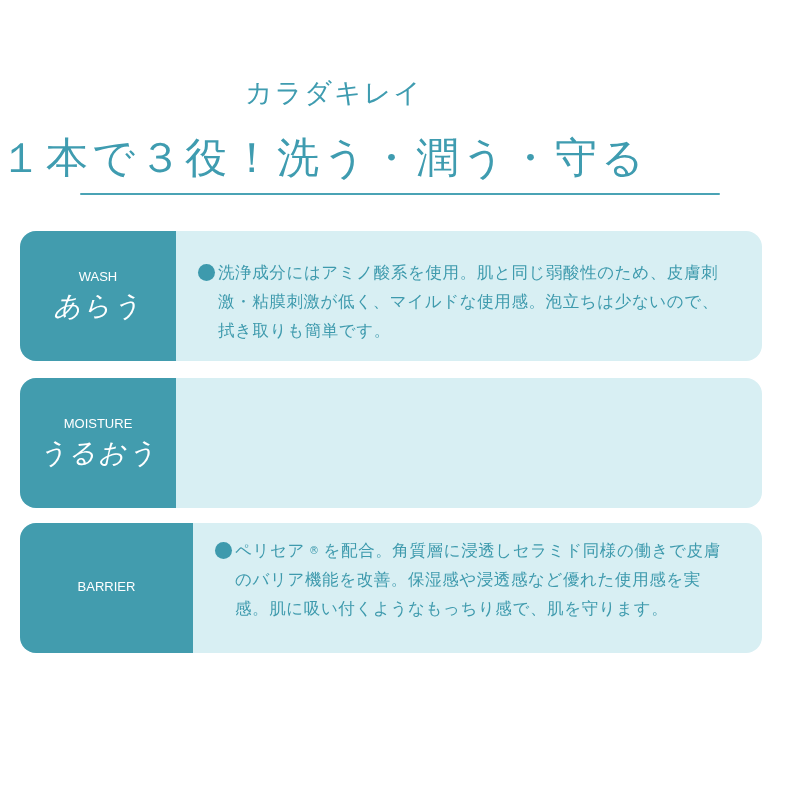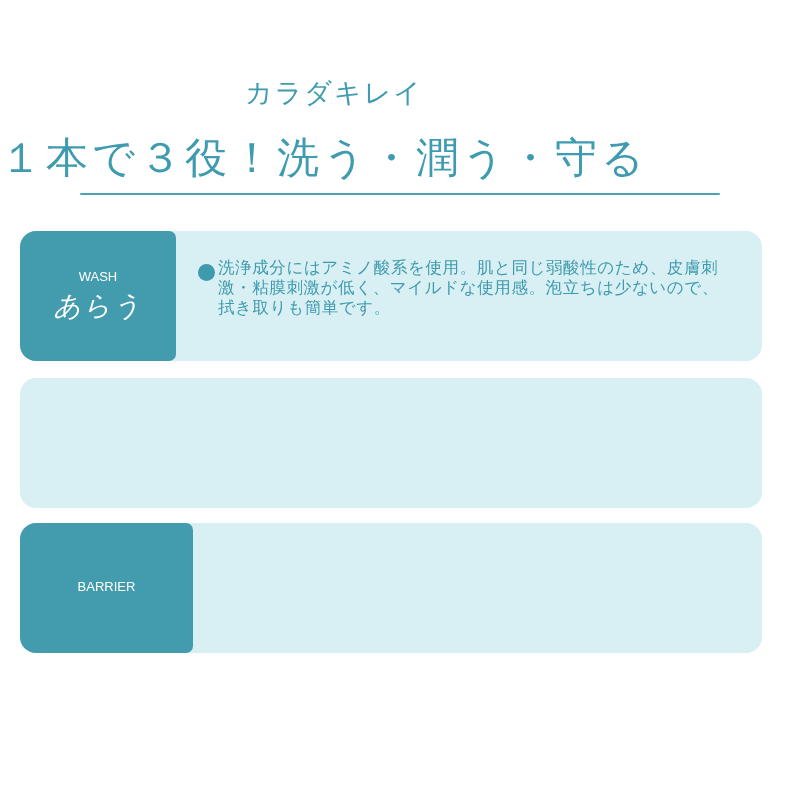--- a/index.html
+++ b/index.html
@@ -57,39 +57,38 @@
     }
     .card-label {
       width: 156px;
       background: #429cae;
       color: #ffffff;
       display: flex;
       flex-direction: column;
       align-items: center;
       justify-content: center;
       flex-shrink: 0;
-      border-radius: 7px;
     }
     .card-label .en {
       font-size: 13px;
       letter-spacing: 0px;
       margin-bottom: 4px;
       font-family: "Liberation Sans", sans-serif;
     }
     .card-label .jp {
       font-size: 27px;
       letter-spacing: 2px;
       font-style: italic;
     }
     .card-body {
       flex: 1;
       padding: 27px 28px 0 22px;
       color: #3e9aad;
       font-size: 16.5px;
-      line-height: 20px;
+      line-height: 29px;
       letter-spacing: 0.6px;
       position: relative;
     }
     .card-body .para {
       padding-left: 20px;
       position: relative;
     }
     .bullet {
       position: absolute;
       left: 0;
@@ -119,19 +118,29 @@
   </div>
   <div class="card-body">
     <div class="para">
       <span class="bullet"></span>
       <span>洗浄成分にはアミノ酸系を使用。肌と同じ弱酸性のため、皮膚刺激・粘膜刺激が低く、マイルドな使用感。泡立ちは少ないので、拭き取りも簡単です。</span>
     </div>
   </div>
 </div>
 
 <div class="card" style="top:378px;">
+  <div class="card-label">
+    <span class="en">MOISTURE</span>
+    <span class="jp">うるおう</span>
+  </div>
 </div>
 
 <div class="card" style="top:523px;">
   <div class="card-label" style="width:173px;">
     <span class="en">BARRIER</span>
   </div>
+  <div class="card-body" style="padding-top:13px;">
+    <div class="para">
+      <span class="bullet"></span>
+      <span>ペリセア</span><span class="reg">®</span><span>を配合。角質層に浸透しセラミド同様の働きで皮膚のバリア機能を改善。保湿感や浸透感など優れた使用感を実感。肌に吸い付くようなもっちり感で、肌を守ります。</span>
+    </div>
+  </div>
 </div>
 
 </body></html>

